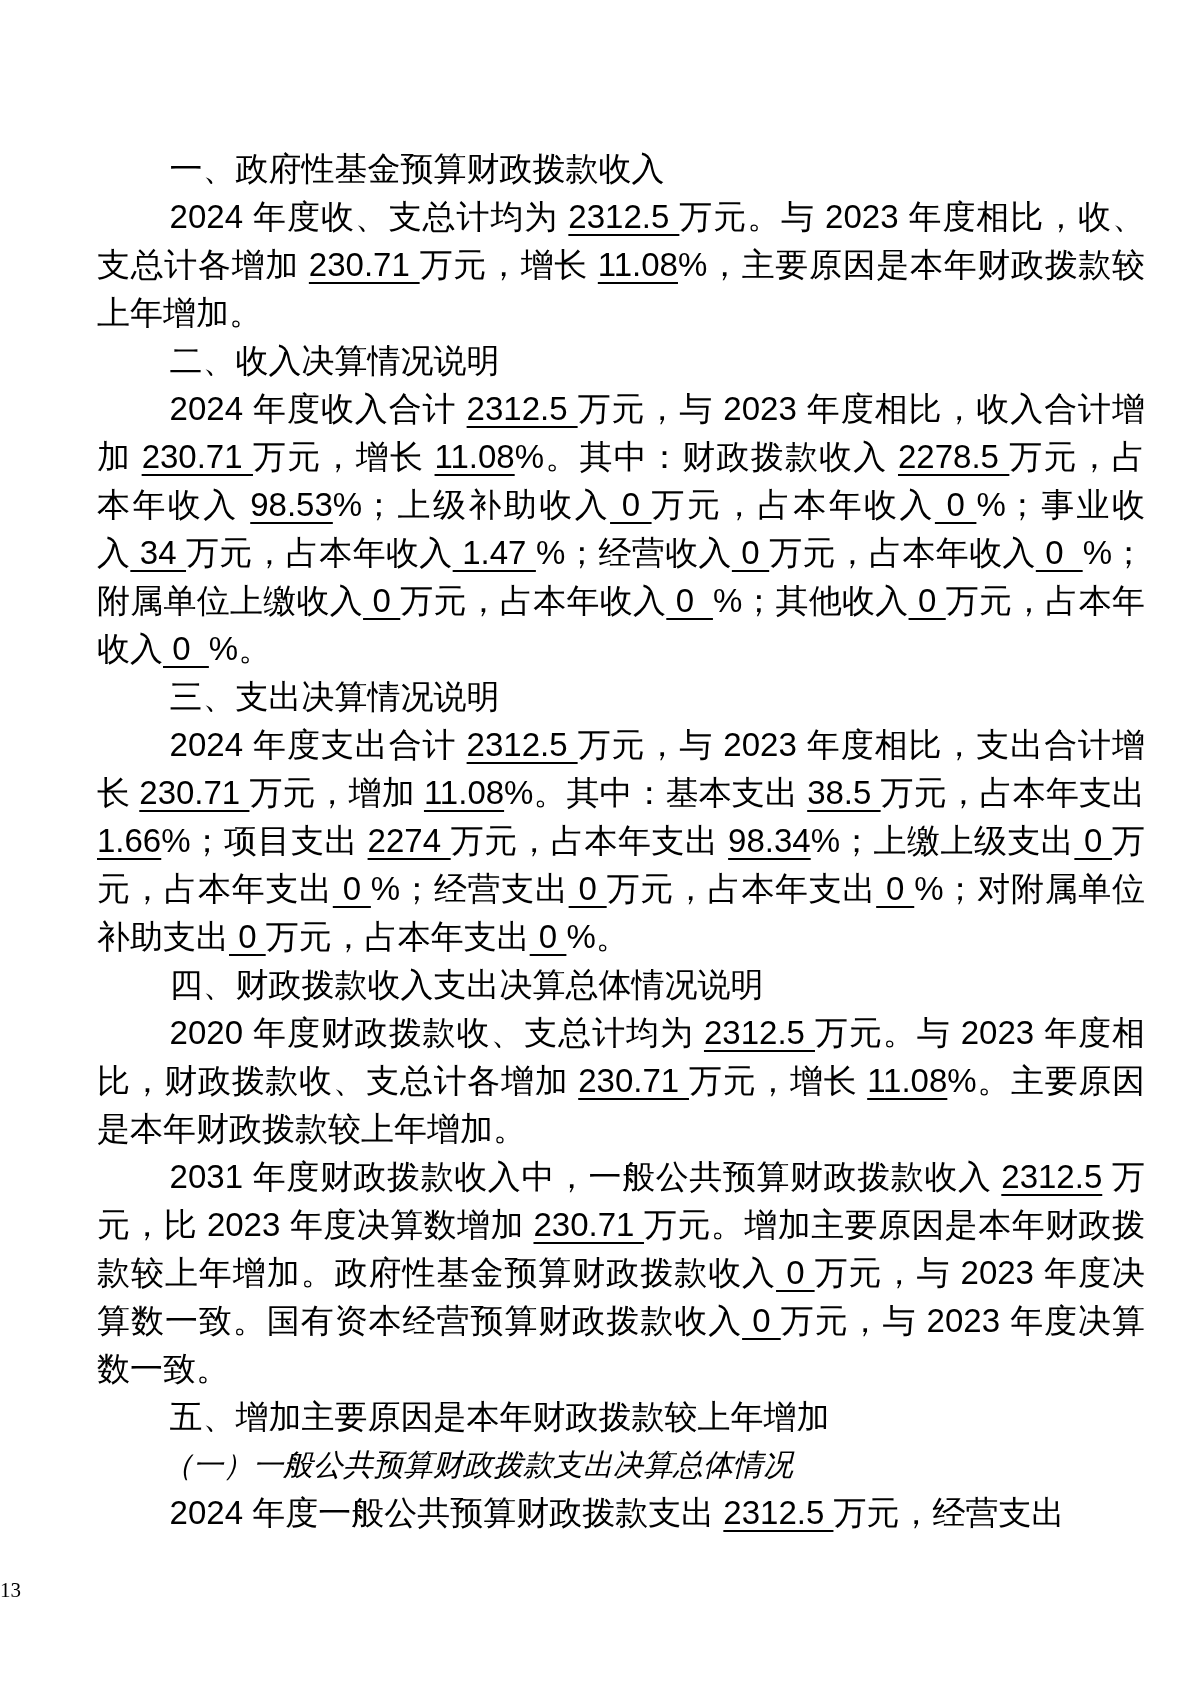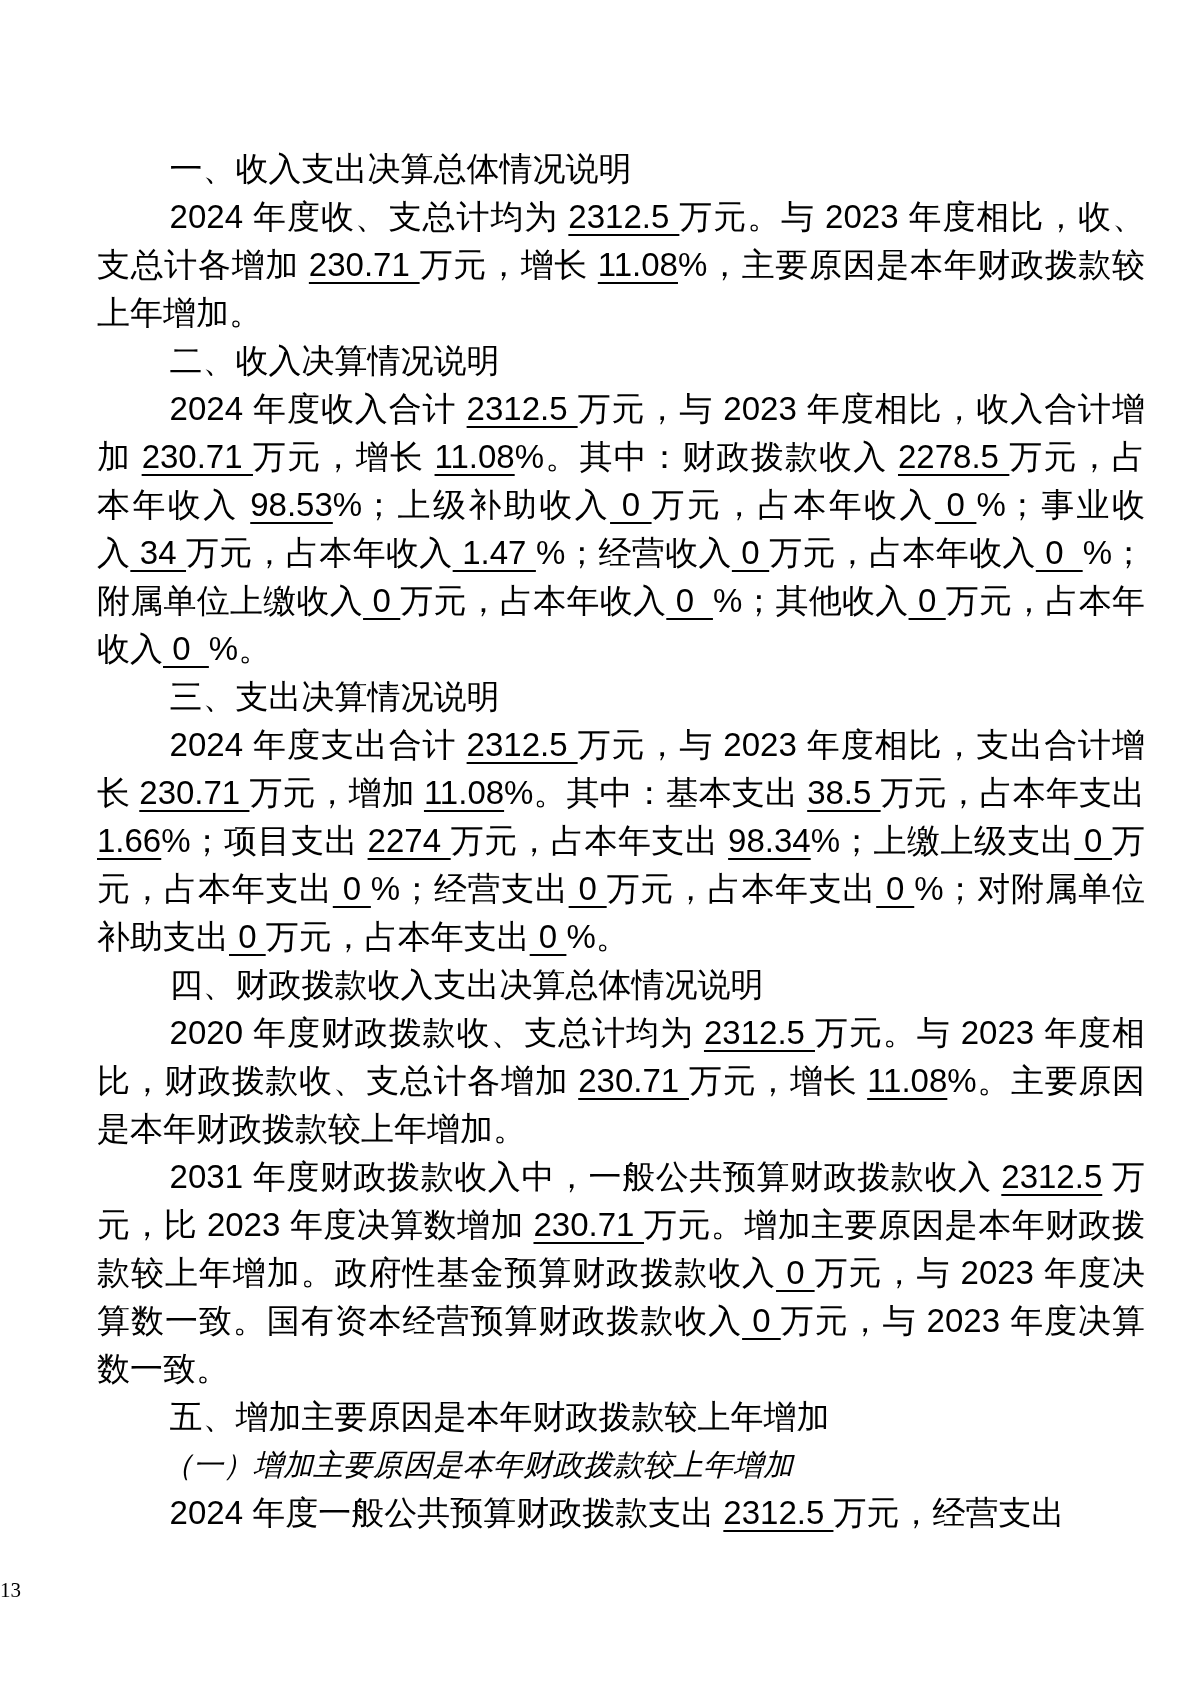--- a/index.html
+++ b/index.html
@@ -44,29 +44,29 @@
     font-family: "Liberation Serif", serif;
     font-size: 21px;
     color: #000000;
   }
 </style>
 </head>
 <body>
 
 <div class="page">
   <main class="doc">
-      <p class="heading"><span>一、收入支出决算总体情况说明</span></p>
+      <p class="heading"><span>一、政府性基金预算财政拨款收入</span></p>
       <p class="body"><span>2024 年度收、支总计均为 </span><span class="uv">2312.5 </span><span>万元。与 2023 年度相比，收、支总计各增加 </span><span class="uv">230.71 </span><span>万元，增长 </span><span class="uv">11.08</span><span>%，主要原因是本年财政拨款较上年增加。</span></p>
       <p class="heading"><span>二、收入决算情况说明</span></p>
       <p class="body"><span>2024 年度收入合计 </span><span class="uv">2312.5 </span><span>万元，与 2023 年度相比，收入合计增加 </span><span class="uv">230.71 </span><span>万元，增长 </span><span class="uv">11.08</span><span>%。其中：财政拨款收入 </span><span class="uv">2278.5 </span><span>万元，占本年收入 </span><span class="uv">98.53</span><span>%；上级补助收入</span><span class="uv">&nbsp;0&nbsp;</span><span>万元，占本年收入</span><span class="uv">&nbsp;0&nbsp;</span><span>%；事业收入</span><span class="uv">&nbsp;34&nbsp;</span><span>万元，占本年收入</span><span class="uv">&nbsp;1.47&nbsp;</span><span>%；经营收入</span><span class="uv">&nbsp;0&nbsp;</span><span>万元，占本年收入</span><span class="uv">&nbsp;0&nbsp;&nbsp;</span><span>%；附属单位上缴收入</span><span class="uv">&nbsp;0&nbsp;</span><span>万元，占本年收入</span><span class="uv">&nbsp;0&nbsp;&nbsp;</span><span>%；其他收入</span><span class="uv">&nbsp;0&nbsp;</span><span>万元，占本年收入</span><span class="uv">&nbsp;0&nbsp;&nbsp;</span><span>%。</span></p>
       <p class="heading"><span>三、支出决算情况说明</span></p>
       <p class="body"><span>2024 年度支出合计 </span><span class="uv">2312.5 </span><span>万元，与 2023 年度相比，支出合计增长 </span><span class="uv">230.71 </span><span>万元，增加 </span><span class="uv">11.08</span><span>%。其中：基本支出 </span><span class="uv">38.5 </span><span>万元，占本年支出 </span><span class="uv">1.66</span><span>%；项目支出 </span><span class="uv">2274 </span><span>万元，占本年支出 </span><span class="uv">98.34</span><span>%；上缴上级支出</span><span class="uv">&nbsp;0&nbsp;</span><span>万元，占本年支出</span><span class="uv">&nbsp;0&nbsp;</span><span>%；经营支出</span><span class="uv">&nbsp;0&nbsp;</span><span>万元，占本年支出</span><span class="uv">&nbsp;0&nbsp;</span><span>%；对附属单位补助支出</span><span class="uv">&nbsp;0&nbsp;</span><span>万元，占本年支出</span><span class="uv">&nbsp;0&nbsp;</span><span>%。</span></p>
       <p class="heading"><span>四、财政拨款收入支出决算总体情况说明</span></p>
       <p class="body"><span>2020 年度财政拨款收、支总计均为 </span><span class="uv">2312.5 </span><span>万元。与 2023 年度相比，财政拨款收、支总计各增加 </span><span class="uv">230.71 </span><span>万元，增长 </span><span class="uv">11.08</span><span>%。主要原因是本年财政拨款较上年增加。</span></p>
       <p class="body"><span>2031 年度财政拨款收入中，一般公共预算财政拨款收入 </span><span class="uv">2312.5</span><span> 万元，比 2023 年度决算数增加 </span><span class="uv">230.71 </span><span>万元。增加主要原因是本年财政拨款较上年增加。政府性基金预算财政拨款收入</span><span class="uv">&nbsp;0&nbsp;</span><span>万元，与 2023 年度决算数一致。国有资本经营预算财政拨款收入</span><span class="uv">&nbsp;0&nbsp;</span><span>万元，与 2023 年度决算数一致。</span></p>
       <p class="heading"><span>五、增加主要原因是本年财政拨款较上年增加</span></p>
-      <p class="subheading"><span>（一）增加主要原因是本年财政拨款较上年增加</span></p>
+      <p class="subheading"><span>（一）一般公共预算财政拨款支出决算总体情况</span></p>
       <p class="body"><span>2024 年度一般公共预算财政拨款支出 </span><span class="uv">2312.5 </span><span>万元，经营支出</span></p>
     </main>
   <footer class="page-footer">
     <span>13</span>
   </footer>
 </div>
 
 </body></html>

